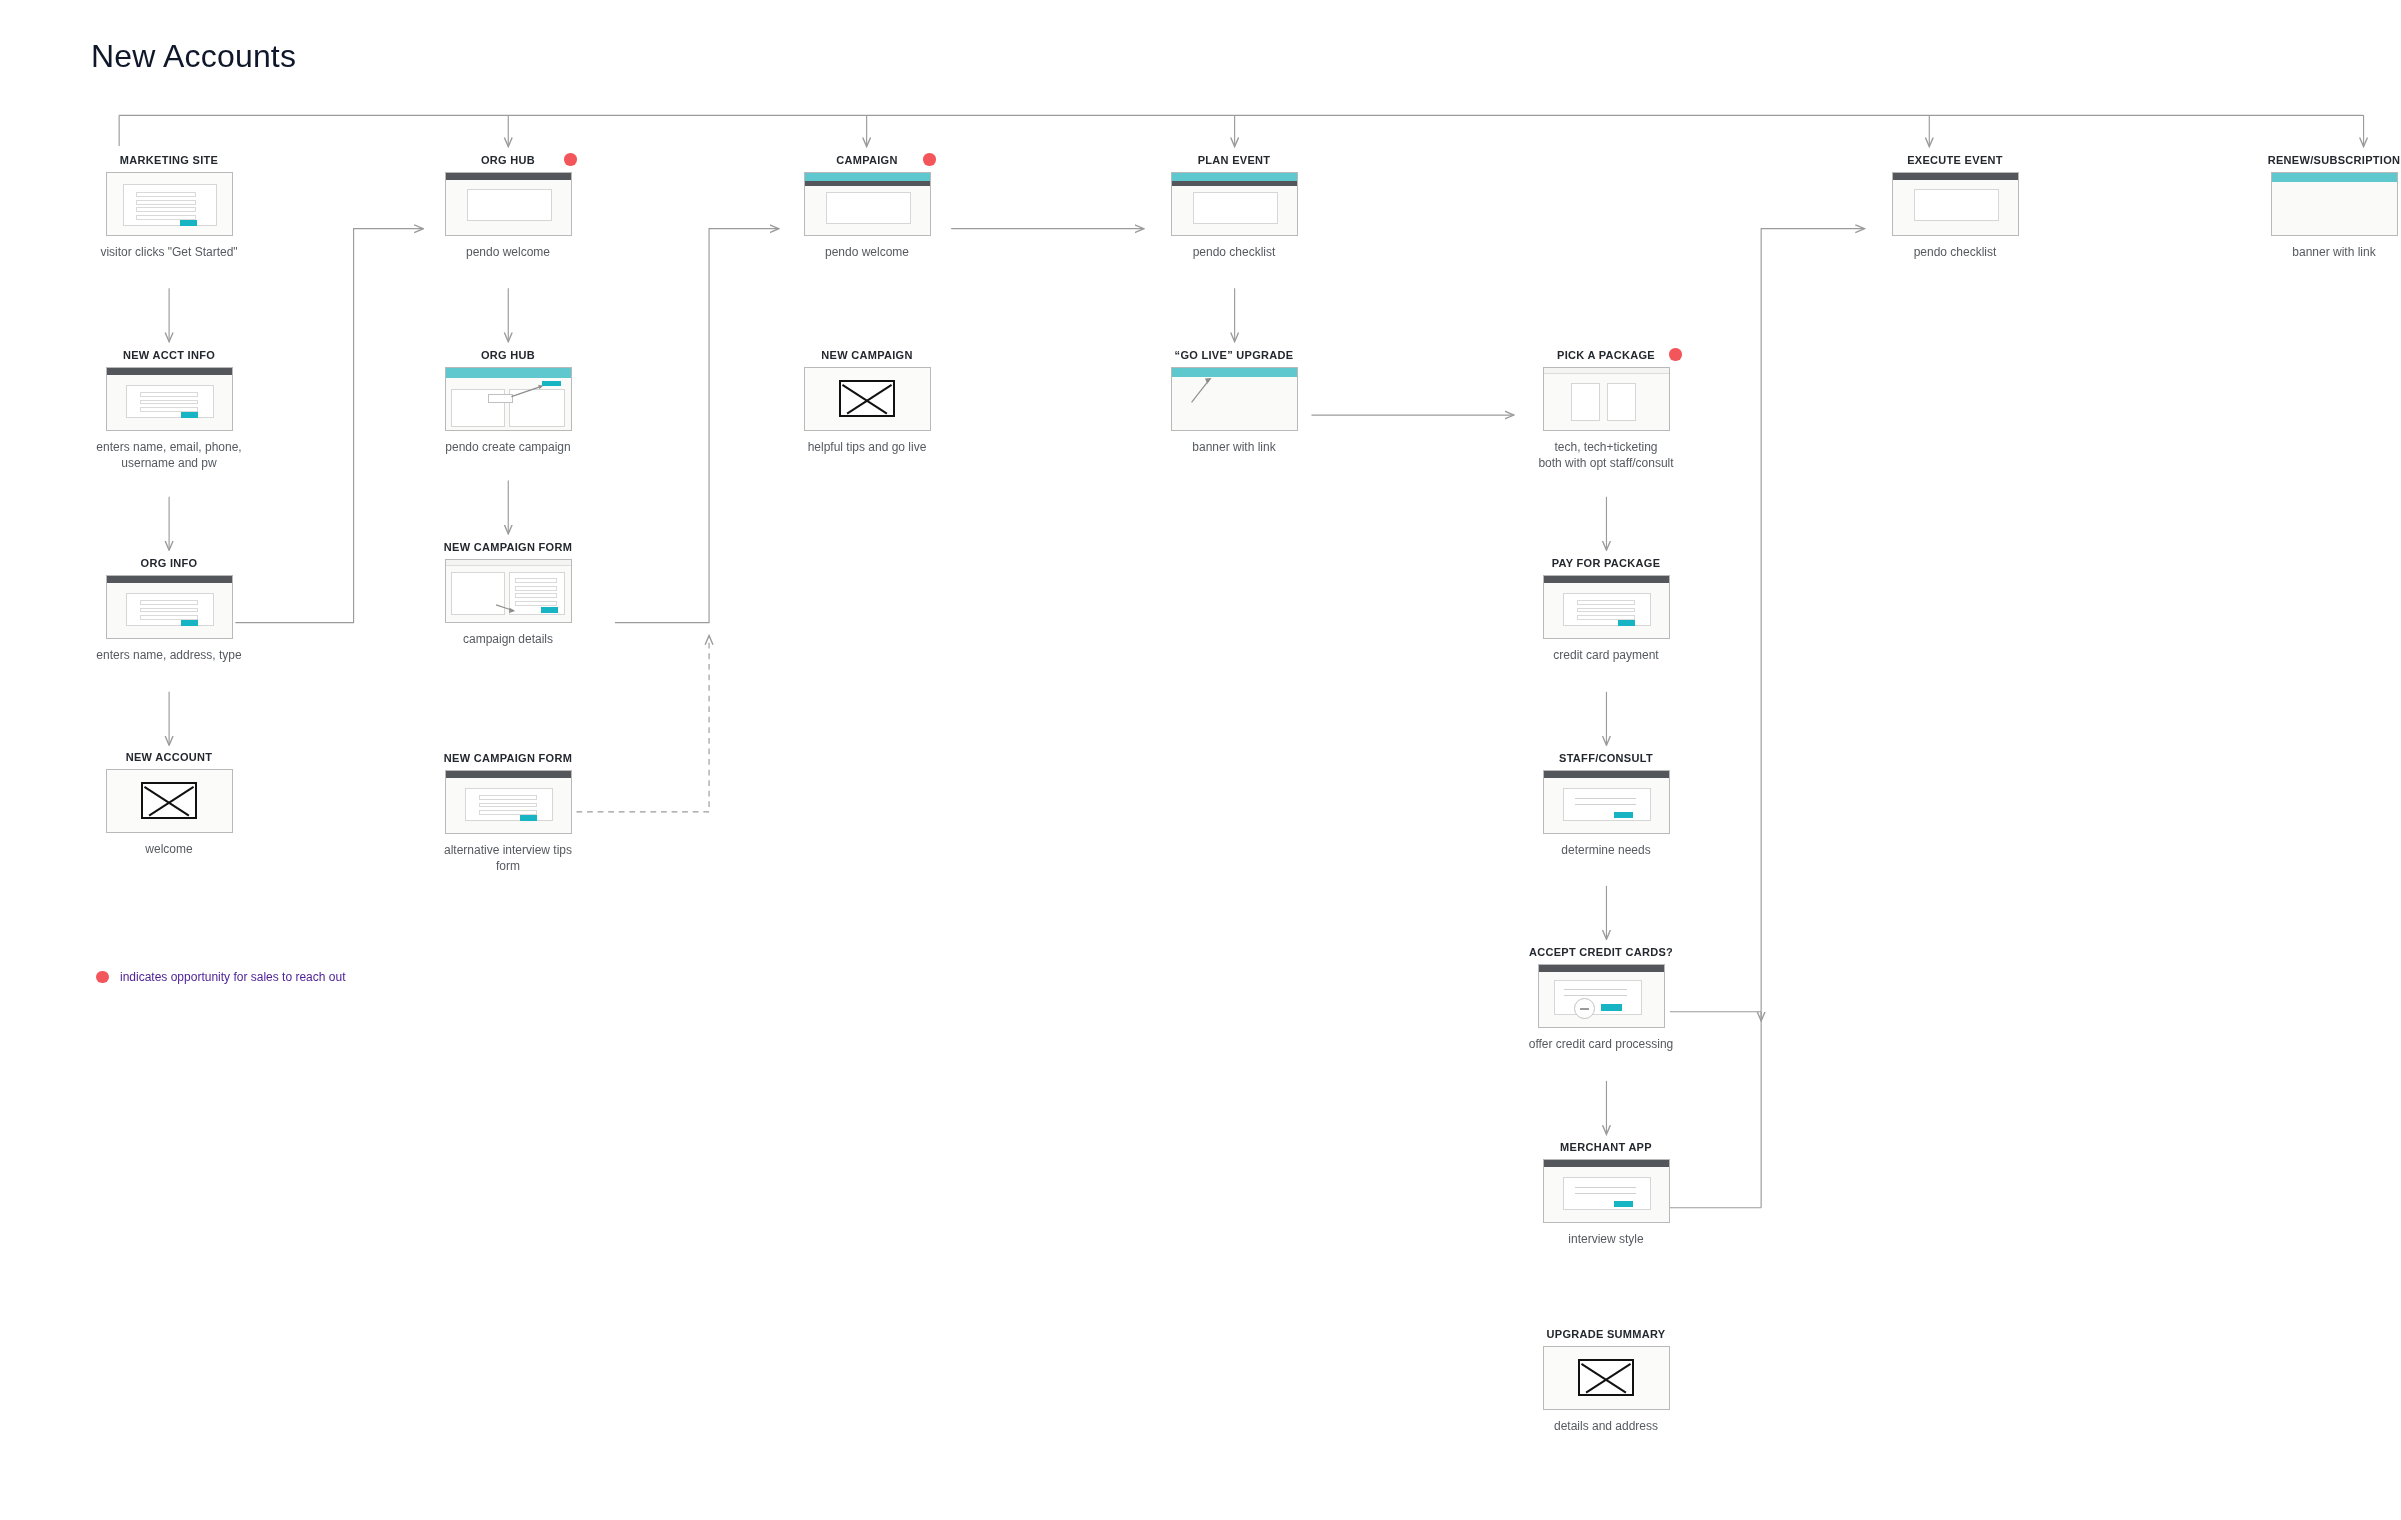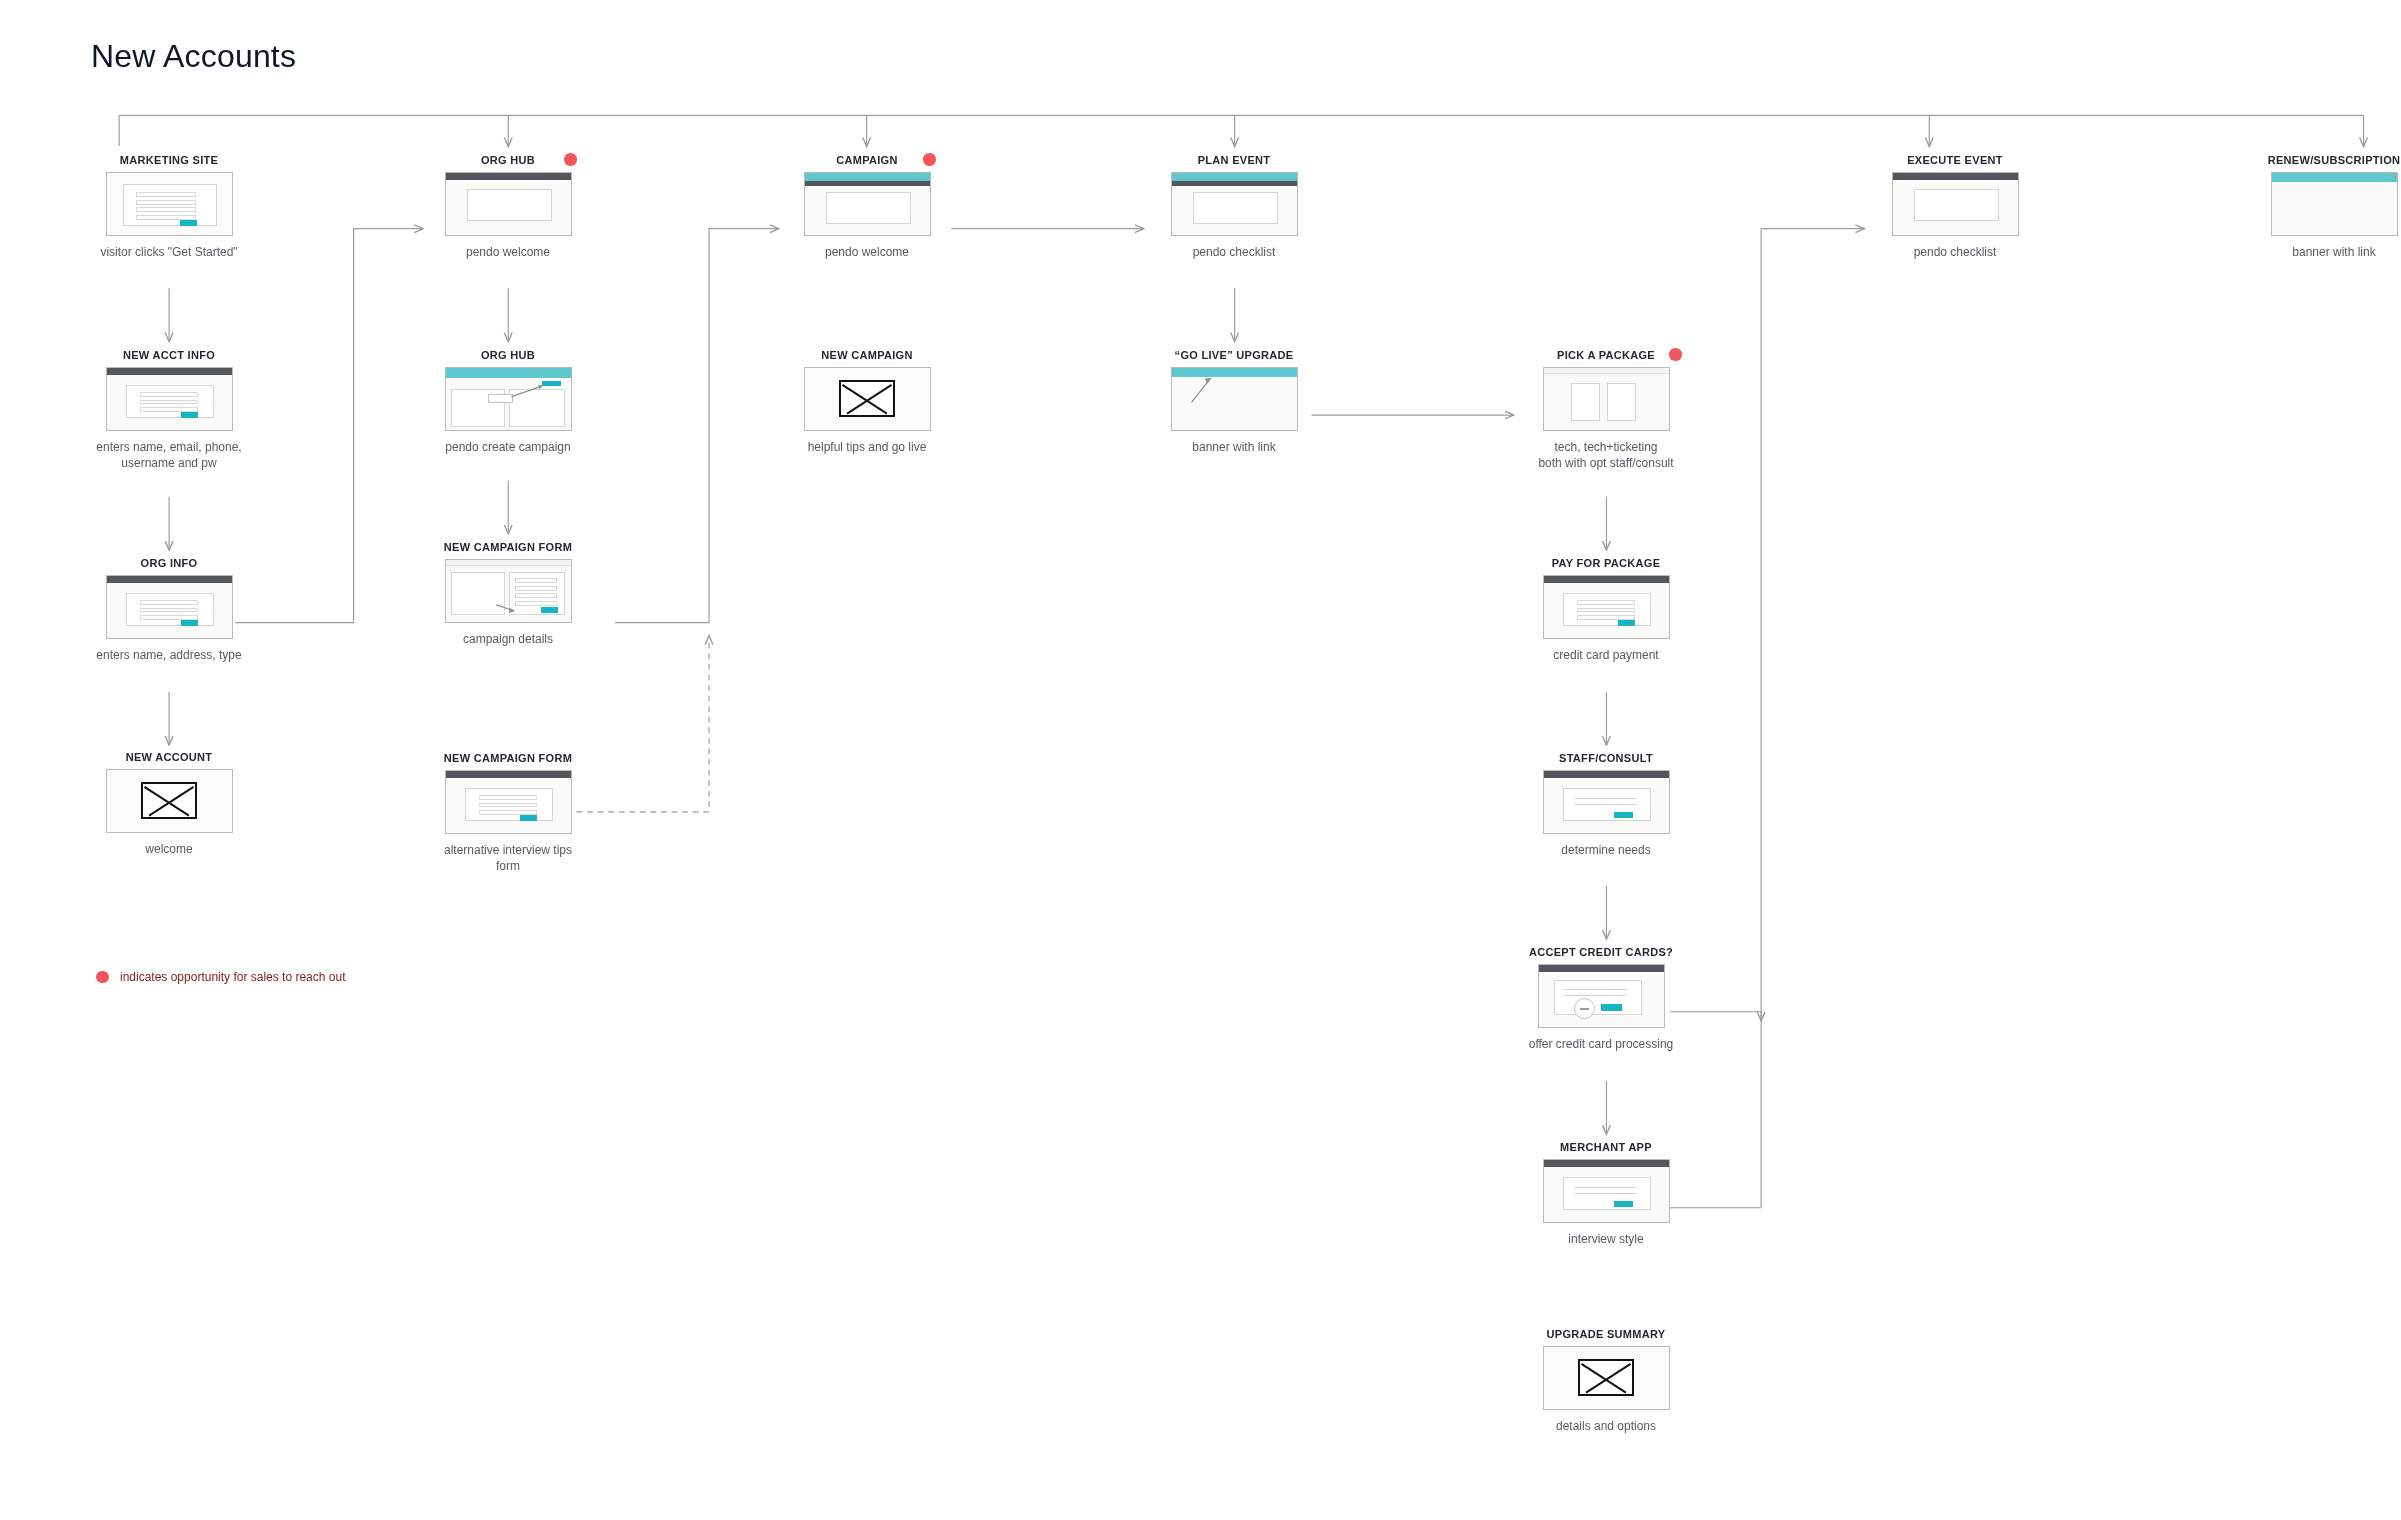--- a/index.html
+++ b/index.html
@@ -124,21 +124,21 @@
     line-height: 1.35;
     white-space: pre-line;
   }
 
   
   #legend {
     position:absolute; left: 96px; top: 970px;
     display:flex; align-items:center; gap: 11.5px;
   }
   #legend .ldot { width:12.5px; height:12.5px; border-radius:50%; background:#f2555a; }
-  #legend .ltxt { font-size:12px; color:#7f1d1d; }
+  #legend .ltxt { font-size:12px; color:#4c1d95; }
 
   .circ-btn {
     position:absolute;
     width:21px; height:21px; border-radius:50%;
     border:1px solid #c2c2c2; background:#fff;
   }
   .circ-btn:after {
     content:""; position:absolute; left:4.8px; top:9.6px;
     width:9.6px; height:1.9px; background:#9a9a9a;
   }
@@ -449,21 +449,21 @@
   <div class="desc">interview style</div>
 </div>
 
 <div class="node" style="left:1510px; top:1328px;">
   <div class="cap-wrap">
       <div class="cap">UPGRADE SUMMARY</div>
     </div>
   <div class="thumb plain" style="display:flex;align-items:center;justify-content:center;">
     <div class="env-box" style="width:56px;height:37px;"></div>
   </div>
-  <div class="desc">details and options</div>
+  <div class="desc">details and address</div>
 </div>
 
 <div class="node" style="left:1859px; top:154px;">
   <div class="cap-wrap">
       <div class="cap">EXECUTE EVENT</div>
     </div>
   <div class="thumb">
     <div class="bar-dark"></div>
     <div class="modal" style="left:21px; top:16.3px; width:85px; height:32px;"></div>
   </div>

